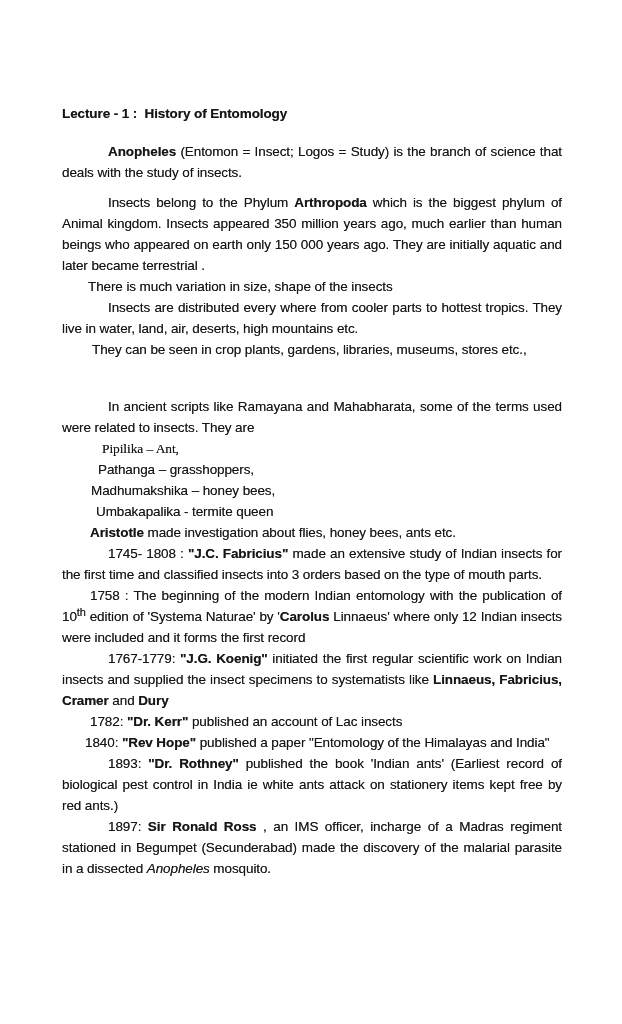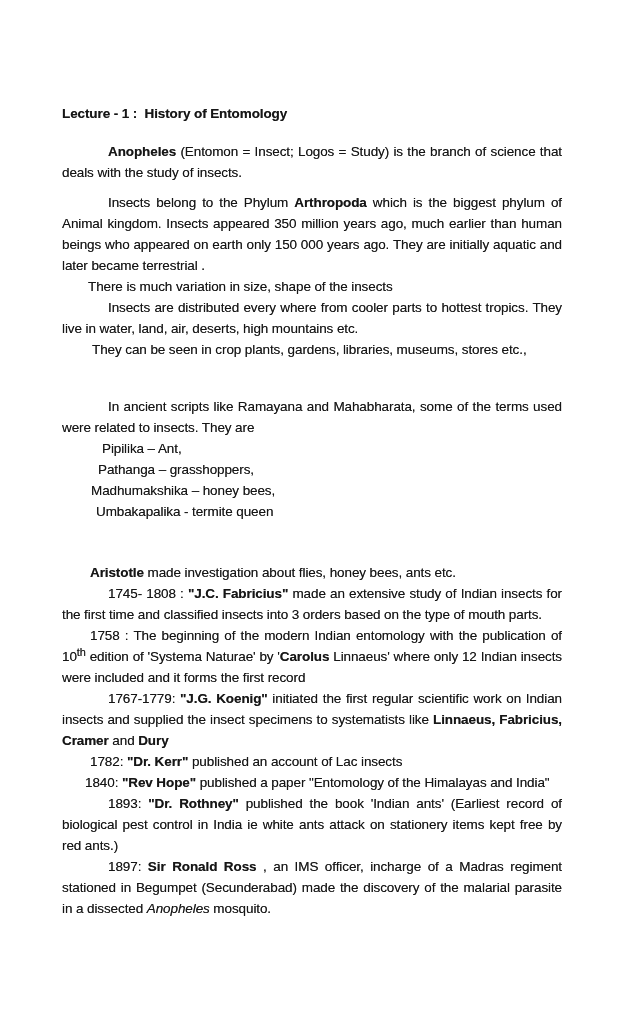--- a/index.html
+++ b/index.html
@@ -47,25 +47,25 @@
 
 <div class="page">
   <p class="title">Lecture - 1 :  History of Entomology</p>
   <div>
       <p class="para" style="text-indent: 46px;"><span class="b">Anopheles</span><span> (Entomon  = Insect;  Logos  = Study) is the branch of science that deals with the study of insects.</span></p>
       <p class="para" style="text-indent: 46px; margin-top: 9px;"><span>Insects belong to the Phylum </span><span class="b">Arthropoda</span><span> which is the biggest phylum of Animal kingdom. Insects appeared 350 million years ago, much earlier than  human beings who appeared on earth only 150 000 years ago. They are initially aquatic and later became terrestrial .</span></p>
       <p class="para" style="text-indent: 26px;"><span>There is much variation in size, shape of the insects</span></p>
       <p class="para" style="text-indent: 46px;"><span>Insects are distributed every where from cooler parts to hottest tropics. They live in water, land, air, deserts, high mountains etc.</span></p>
       <p class="para" style="text-indent: 30px;"><span>They can be seen in crop plants, gardens, libraries, museums, stores etc.,</span></p>
       <p class="para" style="text-indent: 46px; margin-top: 36px;"><span>In ancient scripts like Ramayana and Mahabharata, some of the terms used were related to insects. They are</span></p>
-      <p class="para" style="text-indent: 40px;"><span>Pipilika – Ant,</span></p>
+      <p class="para" style="text-indent: 40px; font-family: Liberation Serif, serif;"><span>Pipilika – Ant,</span></p>
       <p class="para" style="text-indent: 36px;"><span>Pathanga – grasshoppers,</span></p>
       <p class="para" style="text-indent: 29px;"><span>Madhumakshika – honey bees,</span></p>
       <p class="para" style="text-indent: 34px;"><span>Umbakapalika - termite queen</span></p>
-      <p class="para" style="text-indent: 28px; margin-top: 40px;"><span class="b">Aristotle</span><span> made investigation about flies, honey bees, ants etc.</span></p>
+      <p class="para" style="text-indent: 28px;"><span class="b">Aristotle</span><span> made investigation about flies, honey bees, ants etc.</span></p>
       <p class="para" style="text-indent: 46px;"><span>1745- 1808 : </span><span class="b">"J.C. Fabricius"</span><span> made an extensive study of Indian insects for the first time and classified insects into 3 orders based on the type of mouth parts.</span></p>
       <p class="para" style="text-indent: 28px;"><span>1758 : The beginning of the modern Indian entomology with the publication of 10</span><sup>th</sup><span> edition of 'Systema Naturae' by '</span><span class="b">Carolus</span><span> Linnaeus' where only  12 Indian insects were included and it forms the first record</span></p>
       <p class="para" style="text-indent: 46px;"><span>1767-1779: </span><span class="b">"J.G. Koenig"</span><span> initiated the first regular scientific work on Indian insects and supplied the insect specimens to systematists like </span><span class="b">Linnaeus, Fabricius, Cramer</span><span> and </span><span class="b">Dury</span></p>
       <p class="para" style="text-indent: 28px;"><span>1782: </span><span class="b">"Dr. Kerr"</span><span> published an account of Lac insects</span></p>
       <p class="para" style="text-indent: 23px;"><span>1840:  </span><span class="b">"Rev Hope"</span><span> published a paper "Entomology of the Himalayas and India"</span></p>
       <p class="para" style="text-indent: 46px;"><span>1893: </span><span class="b">"Dr. Rothney"</span><span> published the book 'Indian ants' (Earliest record of biological pest control in India ie white ants attack on stationery items kept free by red ants.)</span></p>
       <p class="para" style="text-indent: 46px;"><span>1897: </span><span class="b">Sir Ronald Ross</span><span> , an IMS officer, incharge of a Madras regiment stationed in Begumpet (Secunderabad) made the discovery of the malarial parasite in a dissected </span><span class="i">Anopheles</span><span> mosquito.</span></p>
     </div>
 </div>
 

